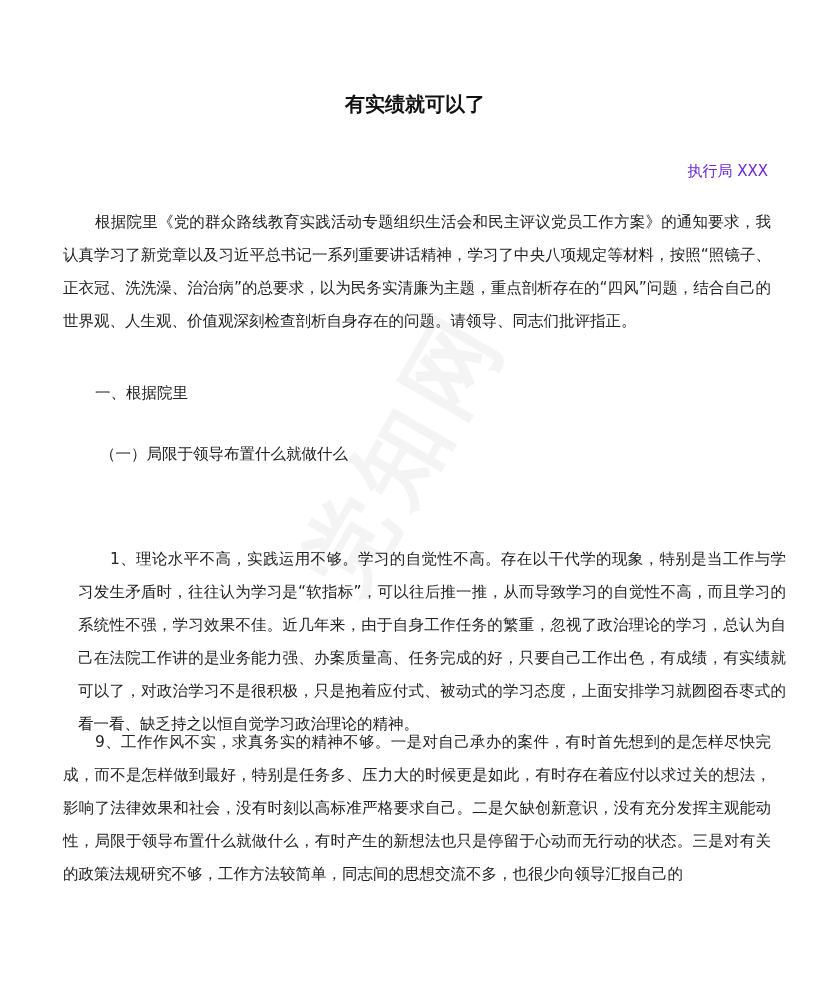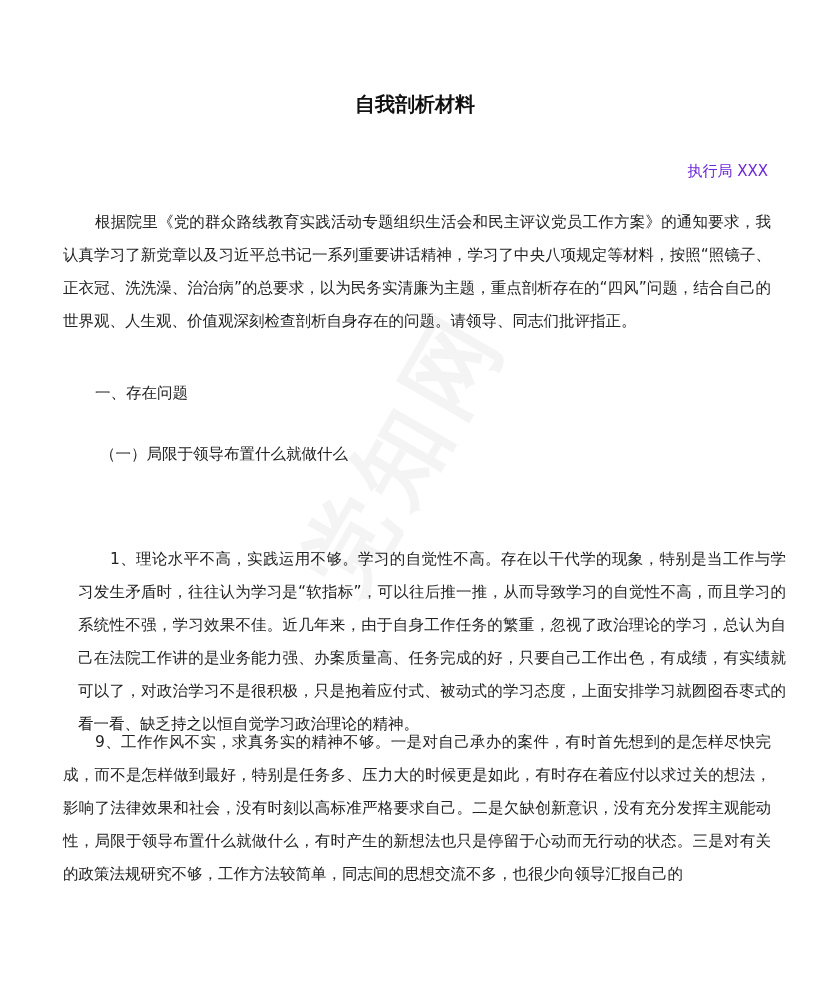--- a/index.html
+++ b/index.html
@@ -86,27 +86,27 @@
       z-index: 1;
     }
   </style>
 </head>
 <body>
 
 <div class="page">
 
   <div class="watermark">党知网</div>
 
-  <div class="title">自我剖析材料</div>
+  <div class="title">有实绩就可以了</div>
 
   <div class="author">执行局 XXX</div>
 
   <p class="para" style="top:206px; margin:0;">根据院里《党的群众路线教育实践活动专题组织生活会和民主评议党员工作方案》的通知要求，我认真学习了新党章以及习近平总书记一系列重要讲话精神，学习了中央八项规定等材料，按照“照镜子、正衣冠、洗洗澡、治治病”的总要求，以为民务实清廉为主题，重点剖析存在的“四风”问题，结合自己的世界观、人生观、价值观深刻检查剖析自身存在的问题。请领导、同志们批评指正。</p>
 
-  <div class="heading" style="top:382px;">一、存在问题</div>
+  <div class="heading" style="top:382px;">一、根据院里</div>
 
   <div class="subheading" style="top:443px;">（一）局限于领导布置什么就做什么</div>
 
   <p class="para" style="top:528px; margin:15px;">1、理论水平不高，实践运用不够。学习的自觉性不高。存在以干代学的现象，特别是当工作与学习发生矛盾时，往往认为学习是“软指标”，可以往后推一推，从而导致学习的自觉性不高，而且学习的系统性不强，学习效果不佳。近几年来，由于自身工作任务的繁重，忽视了政治理论的学习，总认为自己在法院工作讲的是业务能力强、办案质量高、任务完成的好，只要自己工作出色，有成绩，有实绩就可以了，对政治学习不是很积极，只是抱着应付式、被动式的学习态度，上面安排学习就囫囵吞枣式的看一看、缺乏持之以恒自觉学习政治理论的精神。</p>
 
   <p class="para" style="top:726px; margin:0;">9、工作作风不实，求真务实的精神不够。一是对自己承办的案件，有时首先想到的是怎样尽快完成，而不是怎样做到最好，特别是任务多、压力大的时候更是如此，有时存在着应付以求过关的想法，影响了法律效果和社会，没有时刻以高标准严格要求自己。二是欠缺创新意识，没有充分发挥主观能动性，局限于领导布置什么就做什么，有时产生的新想法也只是停留于心动而无行动的状态。三是对有关的政策法规研究不够，工作方法较简单，同志间的思想交流不多，也很少向领导汇报自己的</p>
 
 </div>
 
 </body></html>

